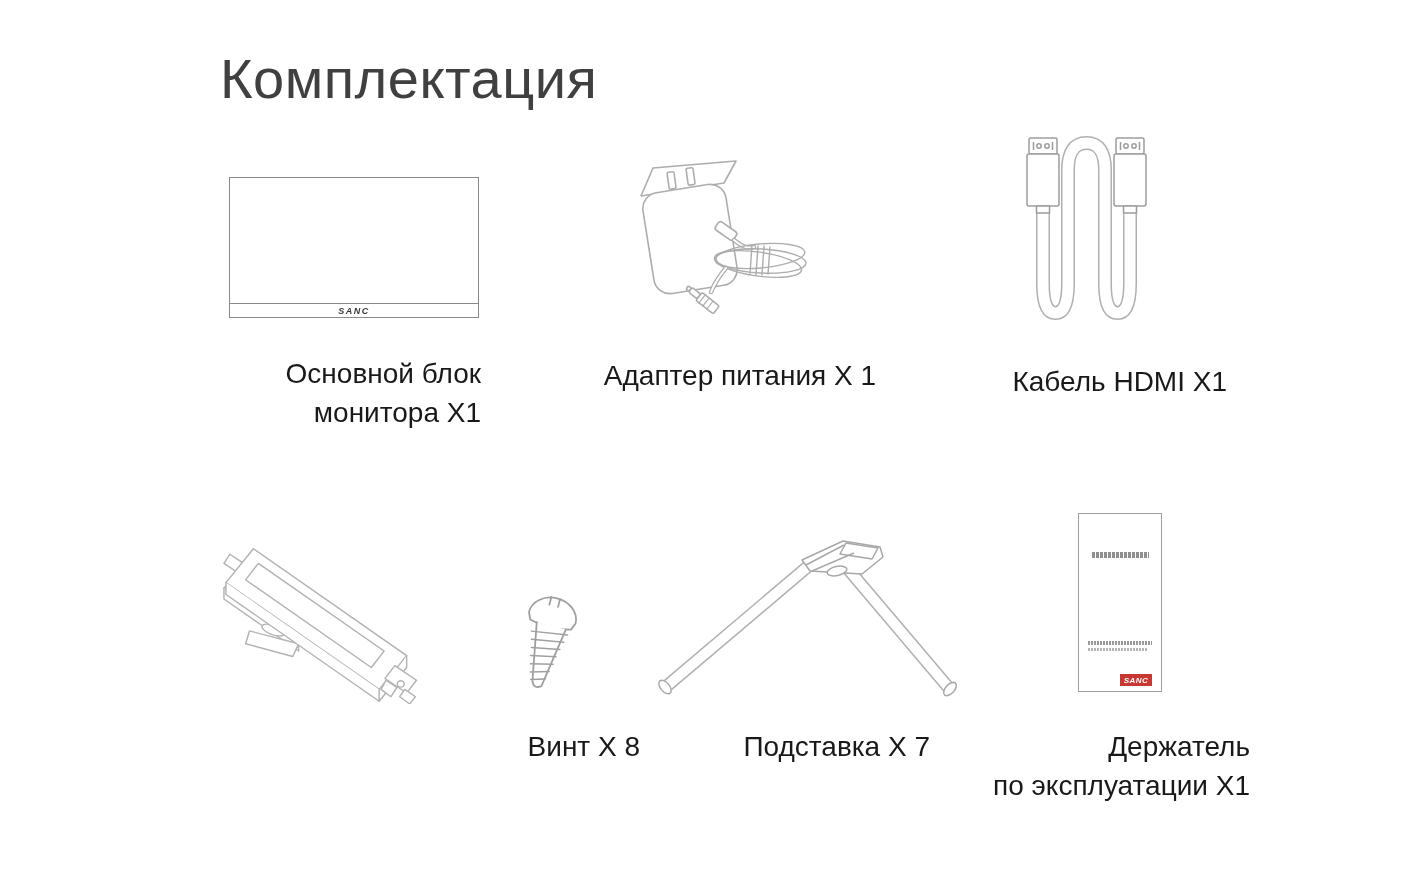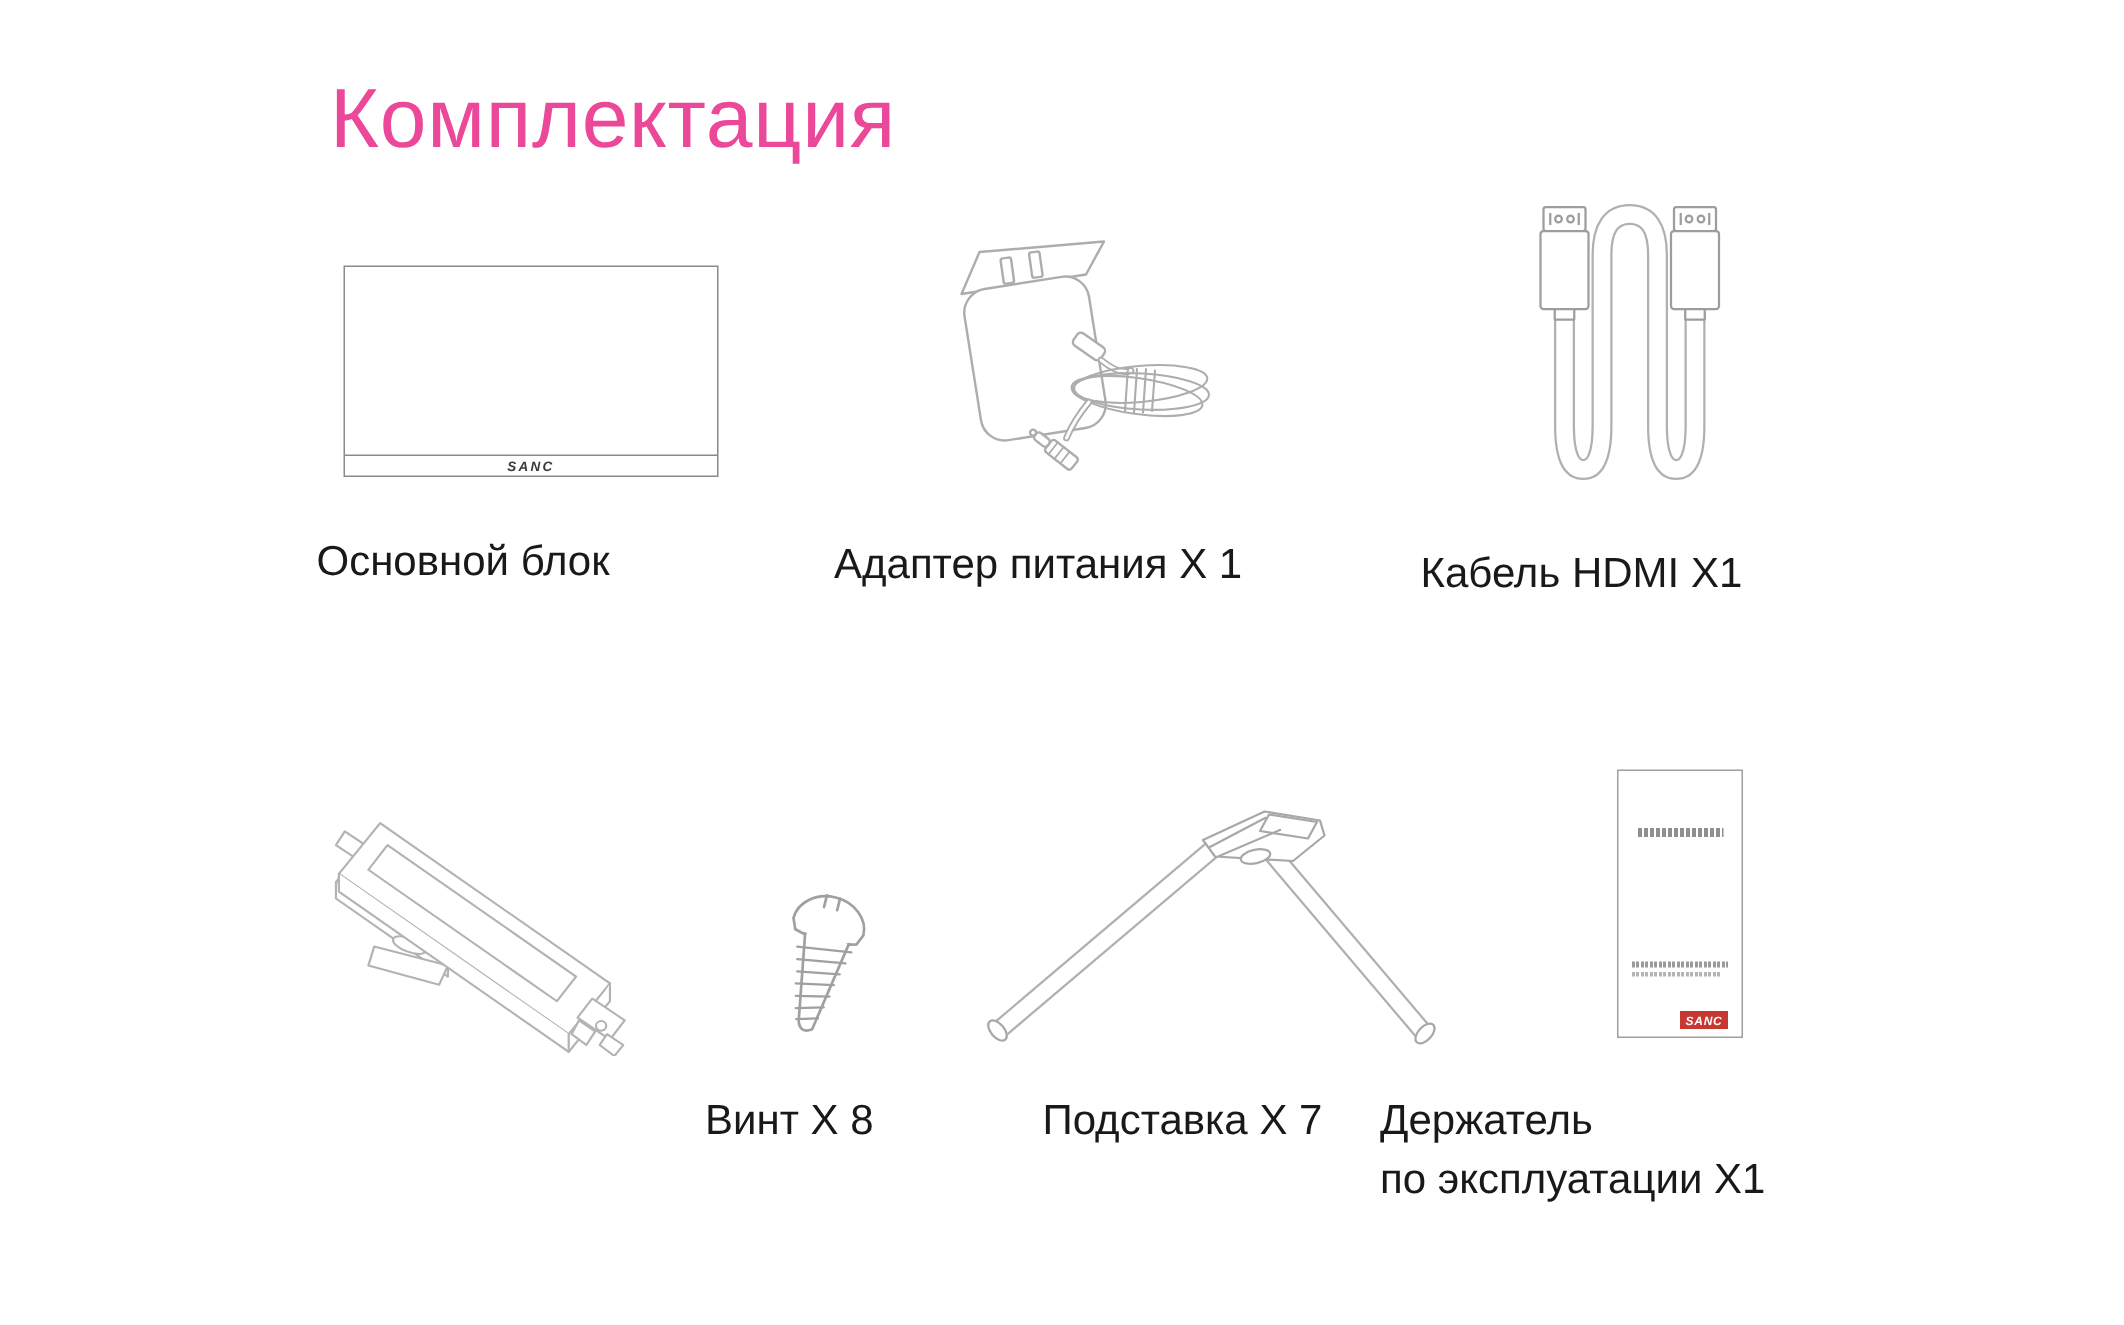--- a/index.html
+++ b/index.html
@@ -1,19 +1,19 @@
 <!DOCTYPE html>
 <html><head>
 <meta charset="utf-8">
 <style>
   html,body{margin:0;padding:0;background:#ffffff;}
   body{font-family:"Liberation Sans","DejaVu Sans",sans-serif;}
   .canvas{position:relative;width:1416px;height:883px;background:#ffffff;overflow:hidden;}
-  .page-title{position:absolute;left:220px;top:46px;font-size:56px;font-weight:500;color:#ec4899;letter-spacing:0.5px;}
-  .caption{position:absolute;font-size:28px;line-height:39px;color:#191919;text-align:left;font-weight:400;}
+  .page-title{position:absolute;left:220px;top:46px;font-size:56px;font-weight:500;color:#404040;letter-spacing:0.5px;}
+  .caption{position:absolute;font-size:28px;line-height:39px;color:#191919;text-align:right;font-weight:400;}
   .cap-monitor{left:211px;top:354px;width:270px;}
   .cap-adapter{left:556px;top:356px;width:320px;}
   .cap-hdmi{left:947px;top:362px;width:280px;}
   .cap-holder{left:228px;top:727px;width:230px;}
   .cap-screw{left:470px;top:727px;width:170px;}
   .cap-stand{left:695px;top:727px;width:235px;}
   .cap-manual{left:920px;top:727px;width:330px;}
   .art{position:absolute;}
   
   .monitor-box{left:229px;top:177px;width:250px;height:141px;border:1.5px solid #8a8a8a;box-sizing:border-box;background:#fff;}
@@ -38,20 +38,21 @@
 
   <div class="page-title">Комплектация</div>
 
   <div class="art monitor-box">
     <div class="monitor-strip">
       <span class="monitor-brand">SANC</span>
     </div>
   </div>
   <div class="caption cap-monitor">
     <div>Основной блок</div>
+    <div>монитора X1</div>
   </div>
 
   <svg class="art" style="left:612px;top:152px" width="210" height="185" viewBox="0 0 210 185">
     <g fill="#ffffff" stroke="#adadad" stroke-width="1.6" stroke-linejoin="round" stroke-linecap="round">
 
       <path d="M 29,44 L 41,16 L 124,9 L 112,31 Z"></path>
 
       <rect x="56" y="20" width="7" height="17" rx="1.5" transform="rotate(-8 59 28)"></rect>
       <rect x="75" y="16" width="7" height="17" rx="1.5" transform="rotate(-8 78 24)"></rect>
 

